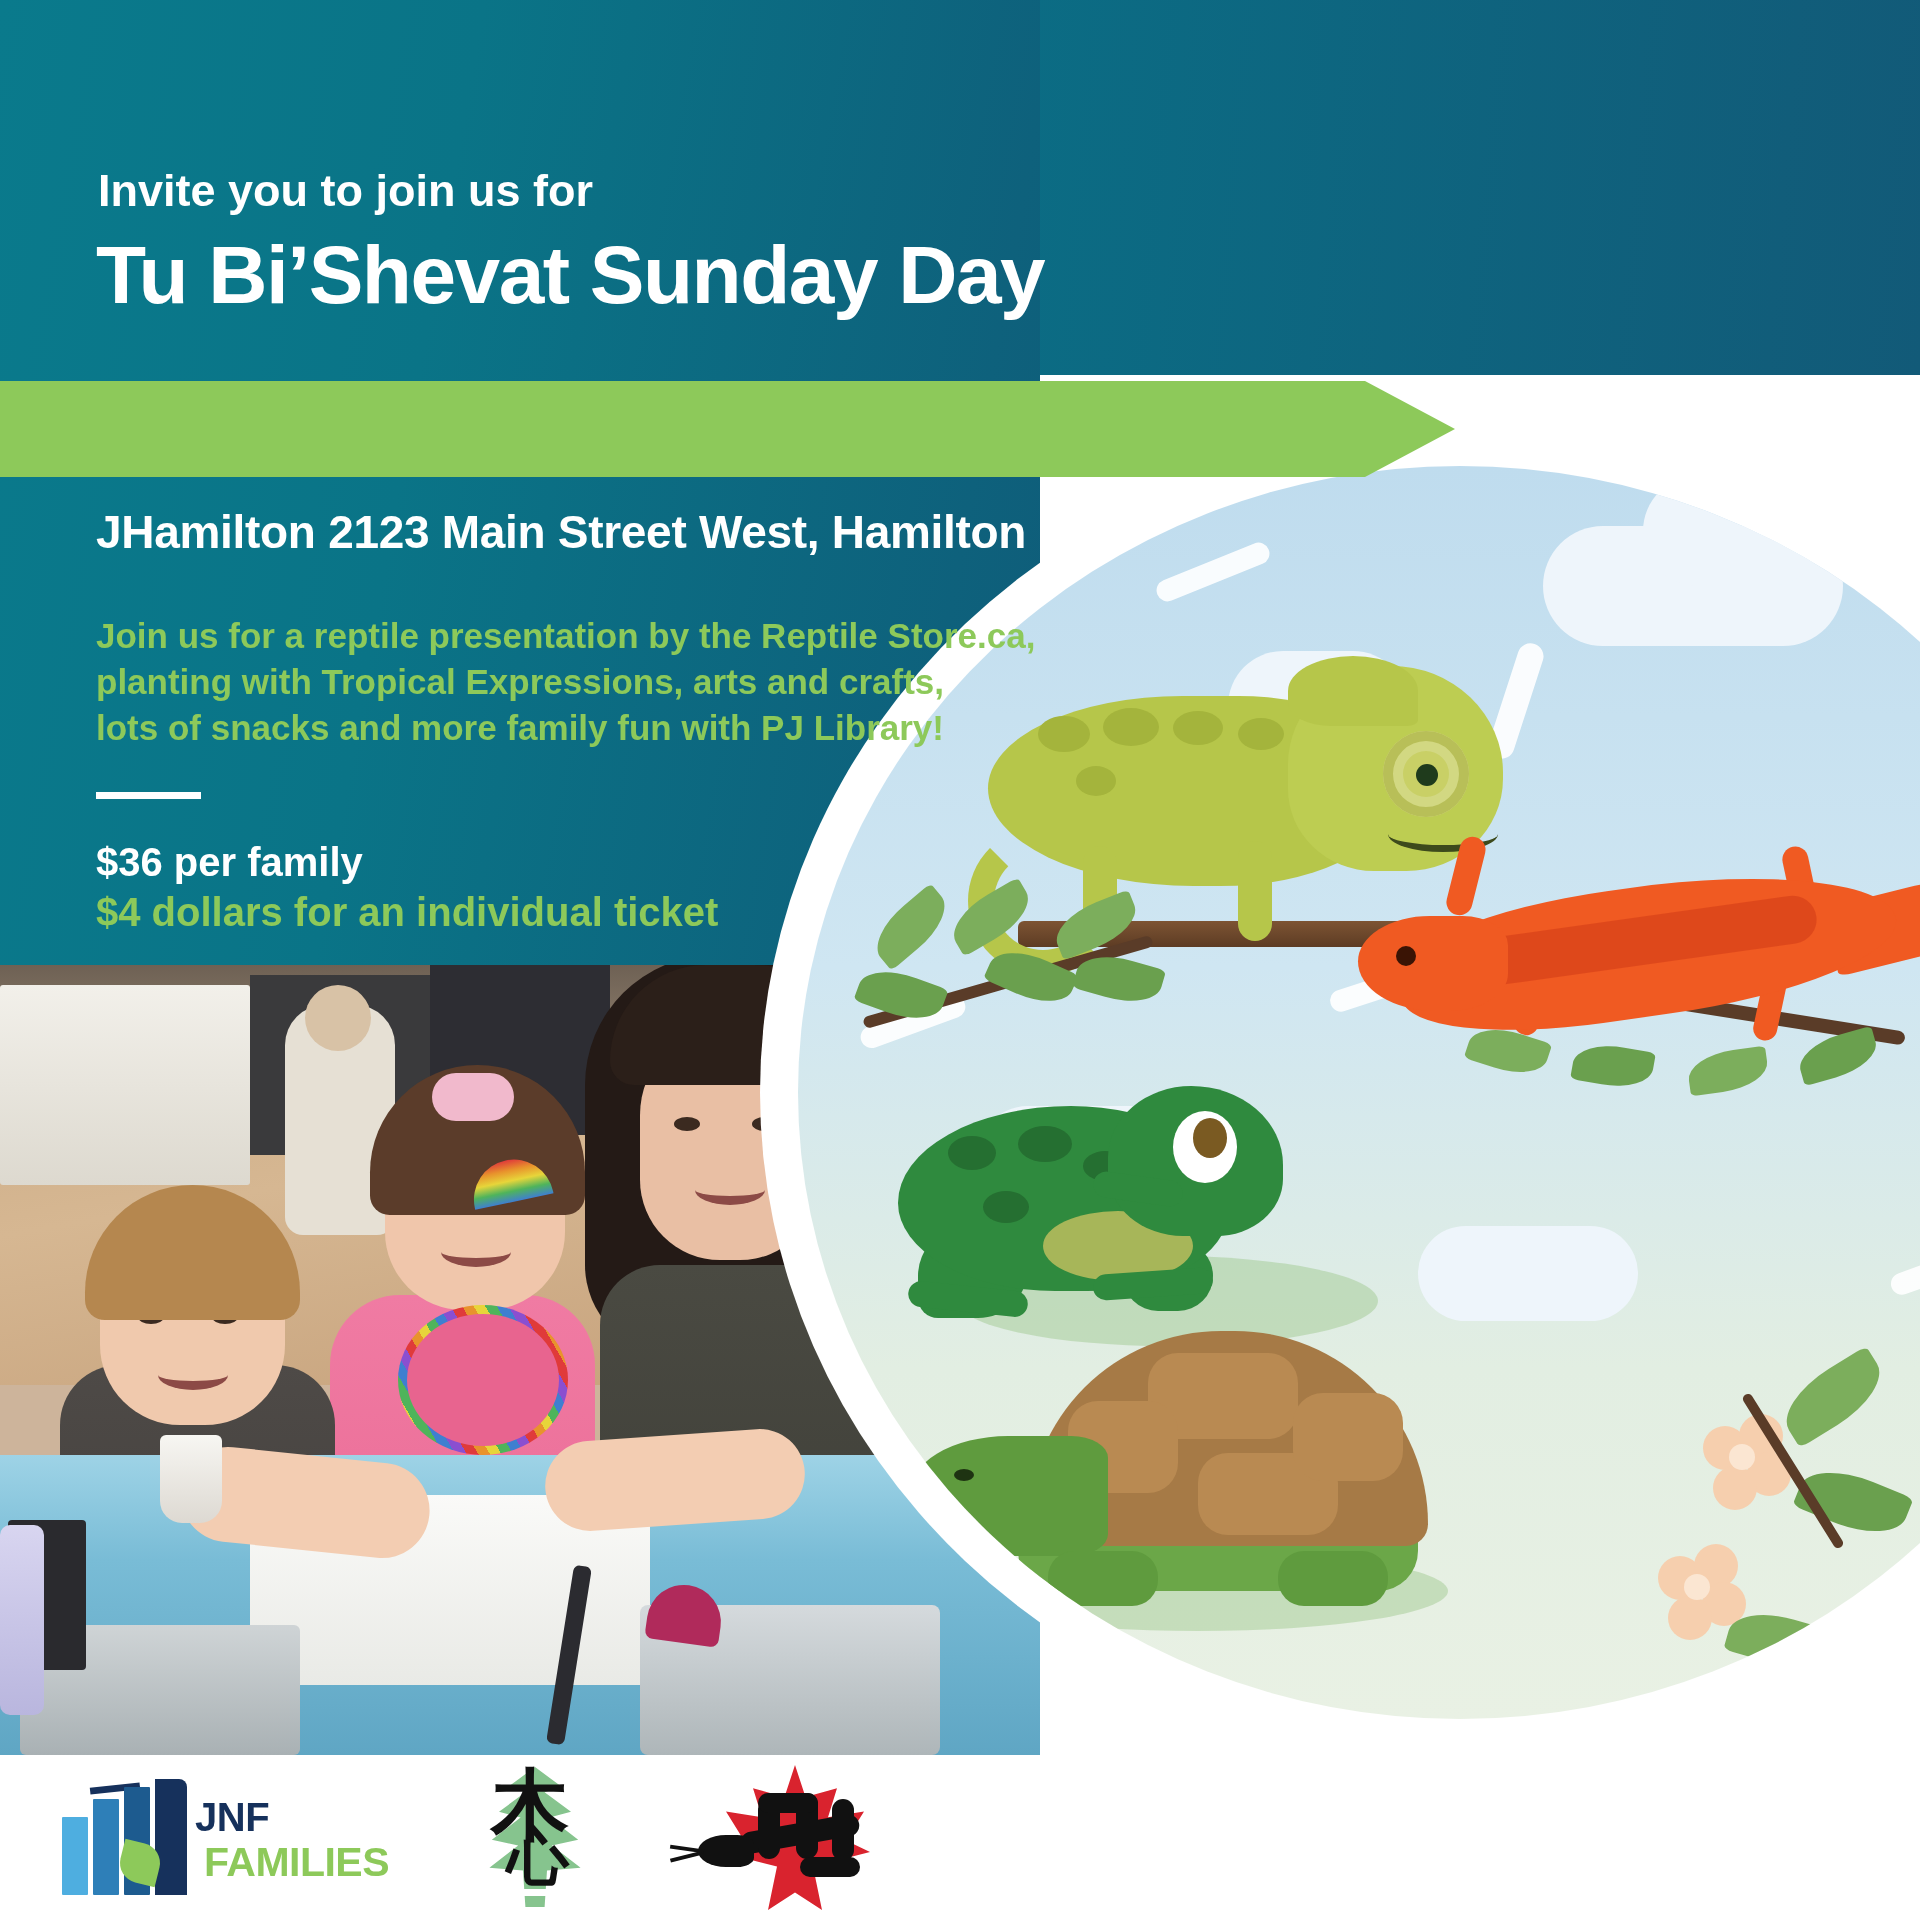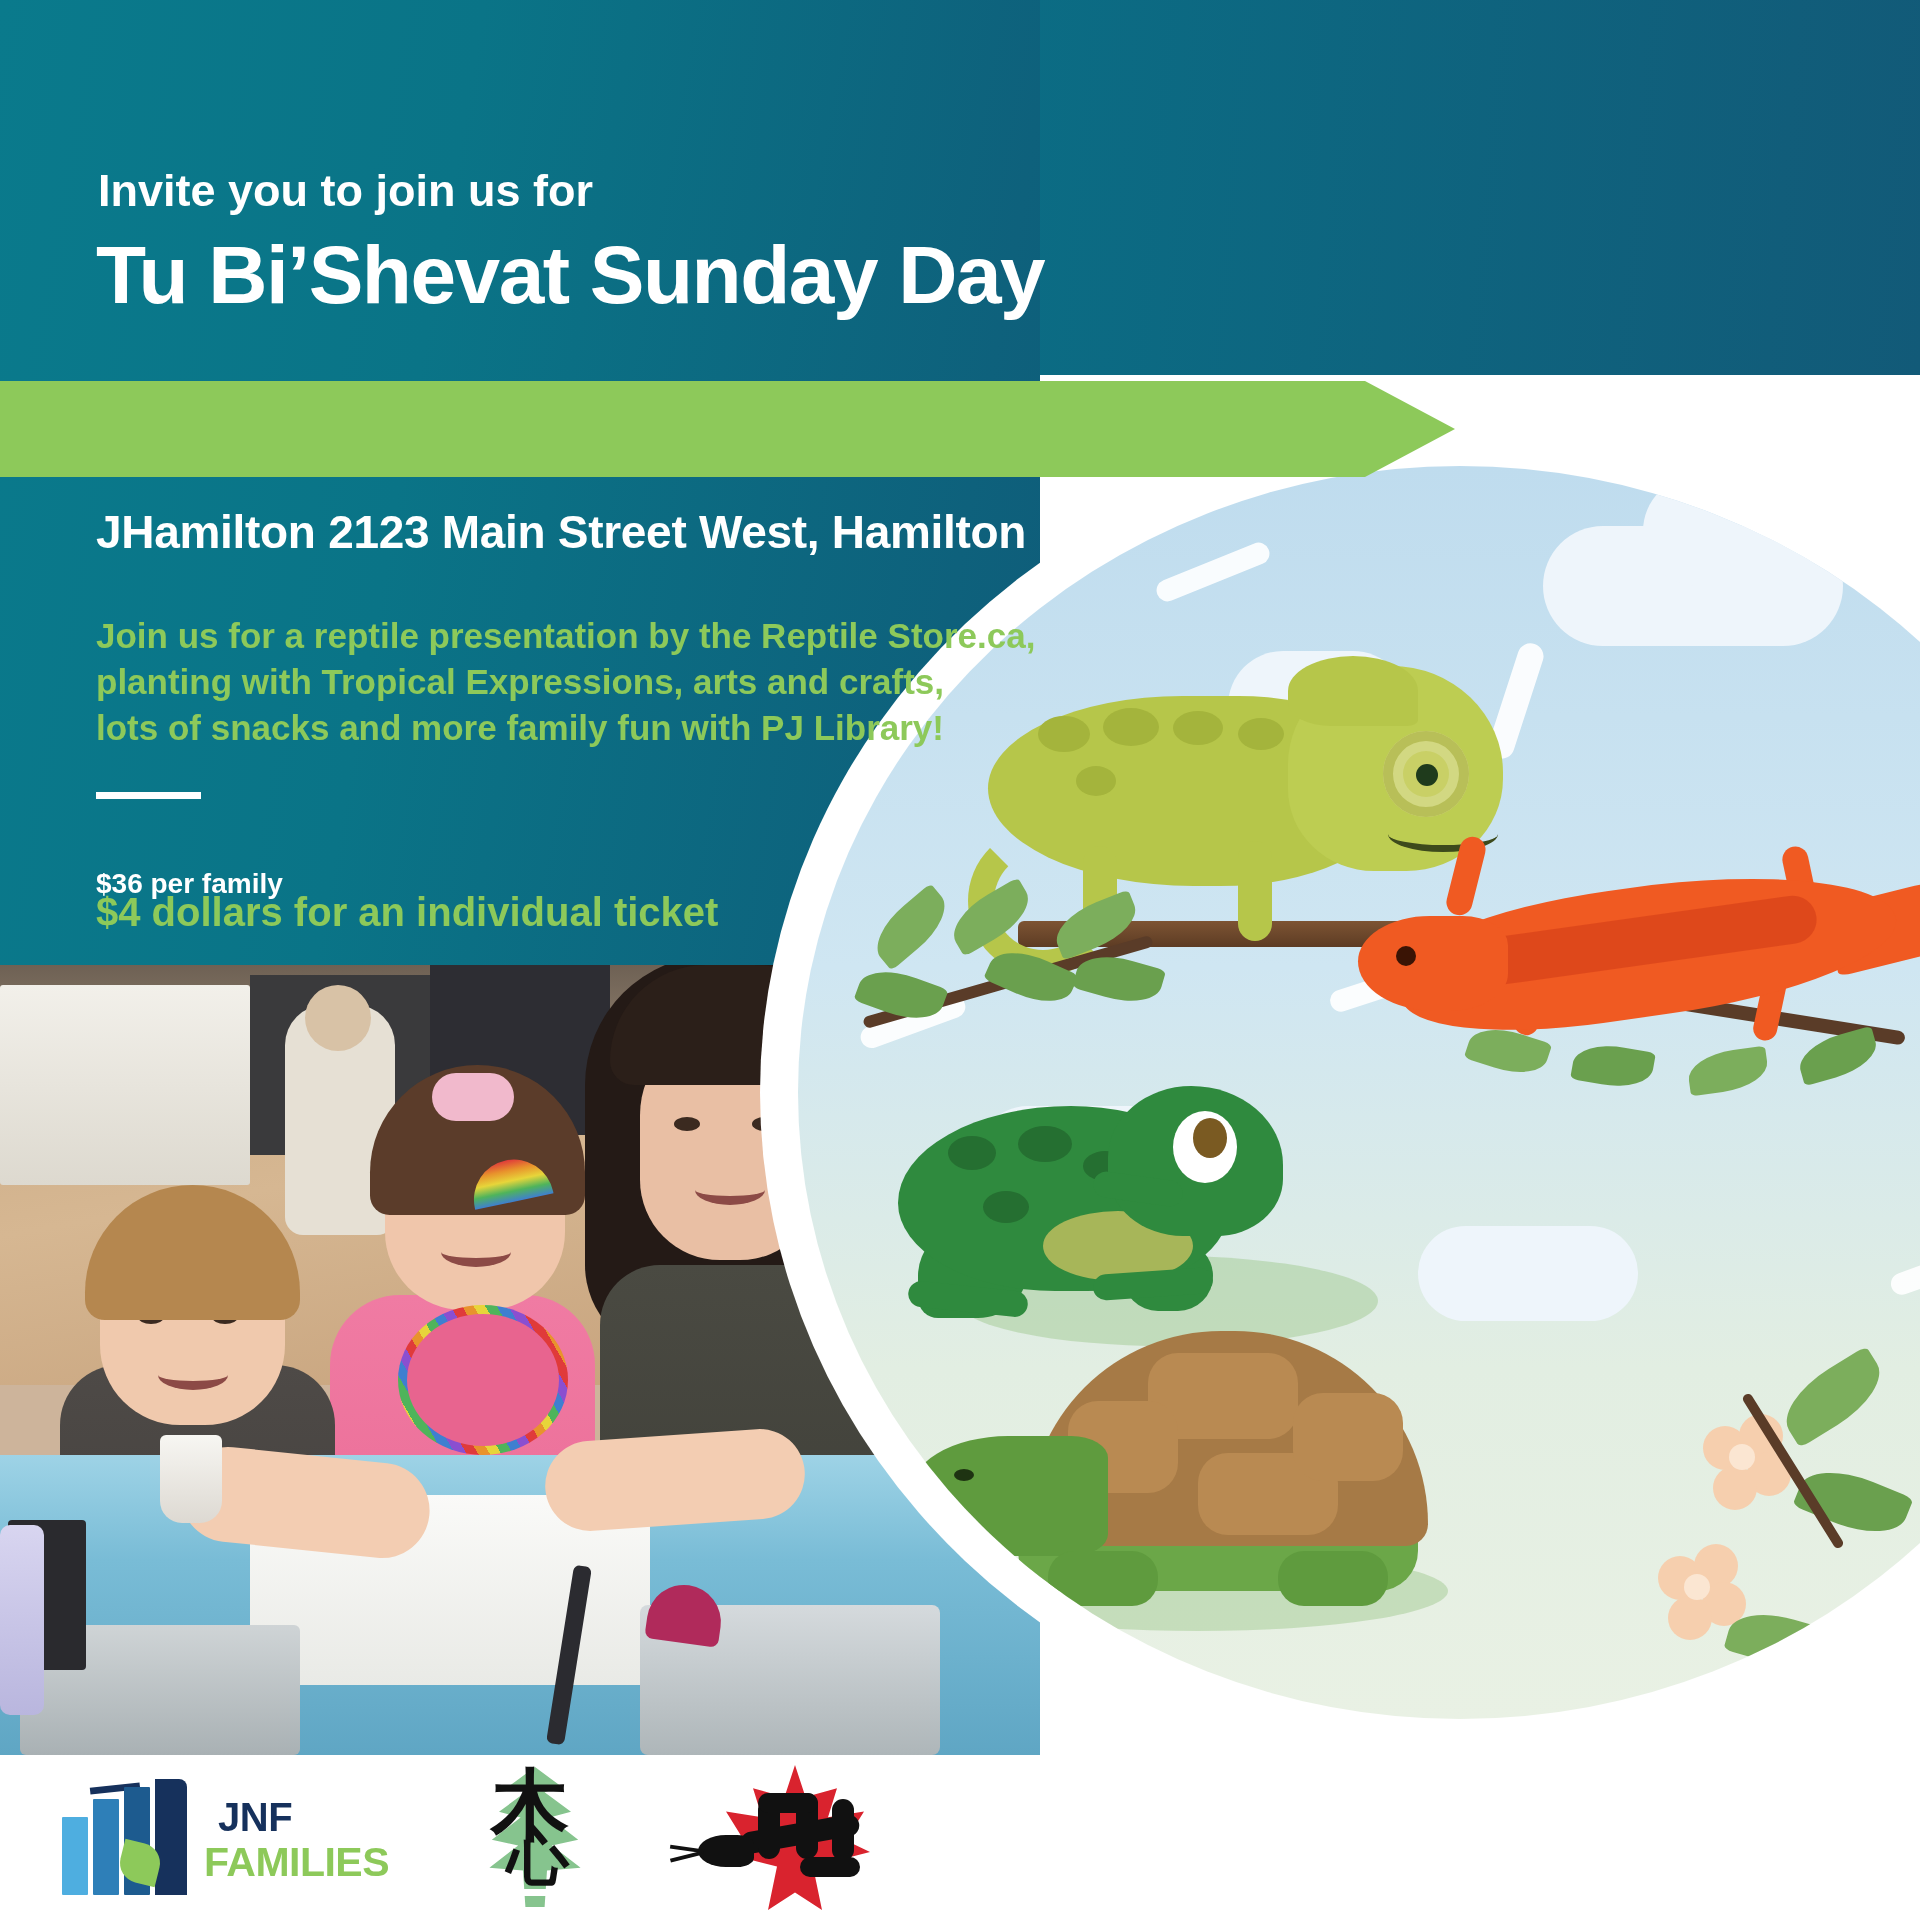--- a/index.html
+++ b/index.html
@@ -62,22 +62,22 @@
     font-size:35px; font-weight:bold; color:#8dc95a; line-height:46px;
     white-space:nowrap;
   }
 
   .rule{
     position:absolute; left:96px; top:792px; width:105px; height:7px;
     background:#ffffff; z-index:12;
   }
 
   .price1{
-    position:absolute; left:96px; top:868px; z-index:12;
-    font-size:28px; font-weight:bold; color:#ffffff;
+    position:absolute; left:96px; top:840px; z-index:12;
+    font-size:40px; font-weight:bold; color:#ffffff;
   }
   .price2{
     position:absolute; left:96px; top:890px; z-index:12;
     font-size:40px; font-weight:bold; color:#8dc95a;
   }
 
   
   .photo{
     position:absolute; left:0; top:965px; width:1040px; height:790px;
     overflow:hidden; z-index:3; background:#cdb49b;
@@ -252,21 +252,21 @@
   .bars{ position:absolute; left:0; top:8px; width:130px; height:110px; }
   .bar{ position:absolute; bottom:0; border-radius:1px; }
   .b1{ left:0; width:26px; height:78px; background:#4eaee0; }
   .b2{ left:31px; width:26px; height:96px; background:#2e7fb8; }
   .b3{ left:62px; width:26px; height:108px; background:#1d5b8f; }
   .b4{ left:93px; width:32px; height:116px; background:#16315c; border-radius:0 8px 0 0;}
   .tick{ position:absolute; left:28px; top:0px; width:50px; height:7px;
          background:#16315c; transform:rotate(-6deg); }
   .leafmark{ position:absolute; left:58px; top:58px; width:40px; height:40px;
          background:#8dc95a; border-radius:0 50% 0 50%; transform:rotate(14deg); }
-  .jnf-txt{ position:absolute; left:156px; top:18px; font-size:40px;
+  .jnf-txt{ position:absolute; left:133px; top:18px; font-size:40px;
             font-weight:bold; color:#16315c; letter-spacing:-.5px; }
   .fam-txt{ position:absolute; left:142px; top:62px; font-size:41px;
             font-weight:bold; color:#8dc95a; letter-spacing:-.5px; }
 
   .logo-te{ position:absolute; left:455px; top:12px; width:160px; height:140px; }
   .te-tree{ position:absolute; left:20px; top:0; width:120px; height:140px;
             background:#86c48e;
             clip-path:polygon(50% 0,72% 14%,58% 18%,80% 32%,62% 36%,86% 52%,64% 56%,
                               88% 72%,60% 74%,58% 100%,42% 100%,40% 74%,12% 72%,
                               36% 56%,14% 52%,38% 36%,20% 32%,42% 18%,28% 14%); }

